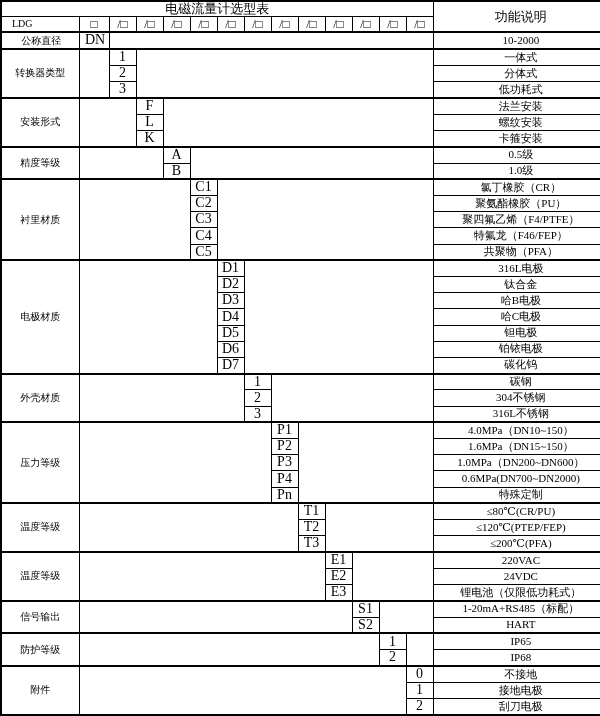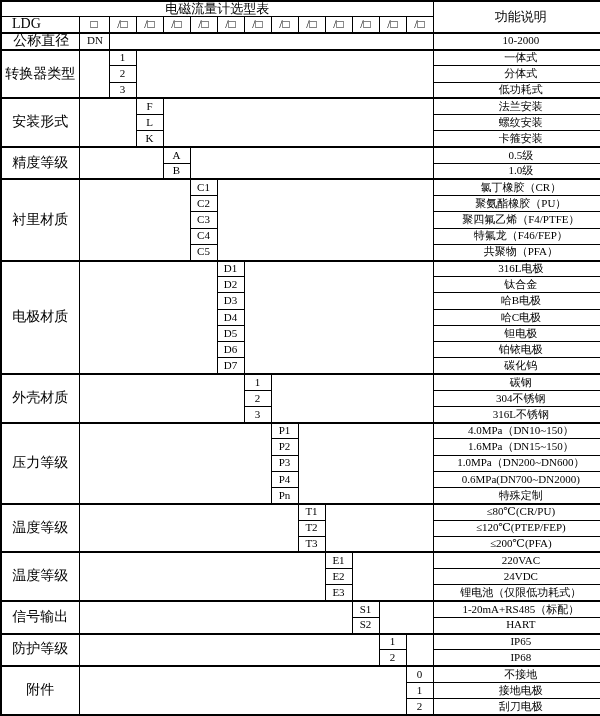--- a/index.html
+++ b/index.html
@@ -18,24 +18,24 @@
     text-align:center;
     vertical-align:middle;
     font-size:13px;
     line-height:1.05;
     white-space:nowrap;
     overflow:hidden;
   }
   #grid tr{height:16px;}
   #grid tr.title-row{height:14px;}
   #grid td.title{font-size:13px;}
-  #grid td.label{font-size:14px;}
+  #grid td.label{font-size:10px;}
   #grid td.left{text-align:center;padding-left:2px;}
   #grid td.model-label{text-align:left;padding-left:10px;}
-  #grid td.code{font-size:11px;}
+  #grid td.code{font-size:14px;}
   #grid td.box{font-size:12px;letter-spacing:0;}
   #grid td.desc{font-size:11px;margin-left:24px;}
   #grid tr.block-start td{border-top-width:2px;}
   #grid{border:2px solid #000000;}
   #grid td.outer-right{border-right-width:2px;padding-left:8px;}
 </style>
 </head>
 <body>
 
 <table id="grid">

